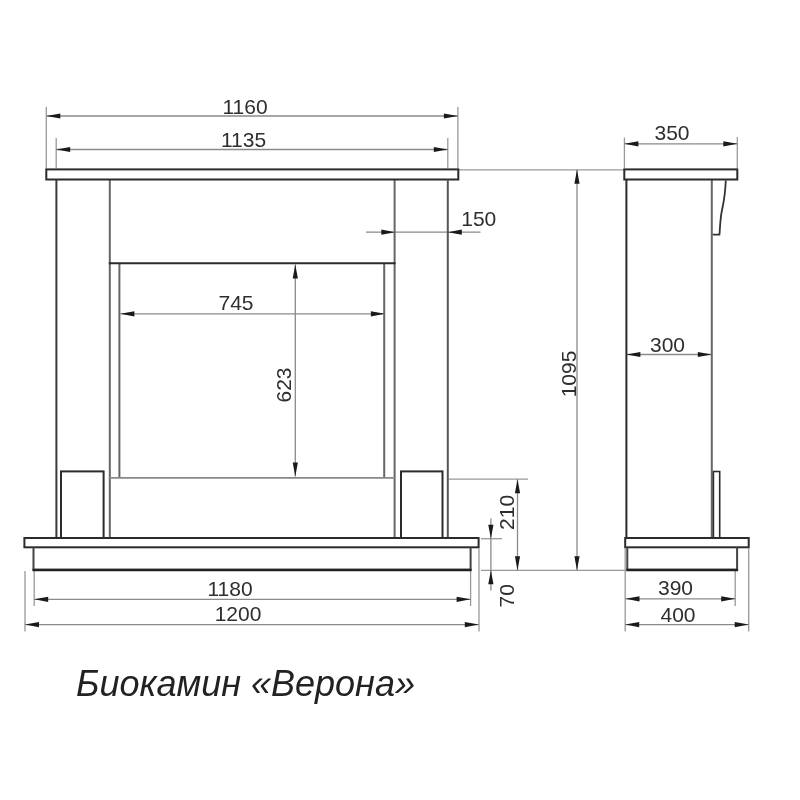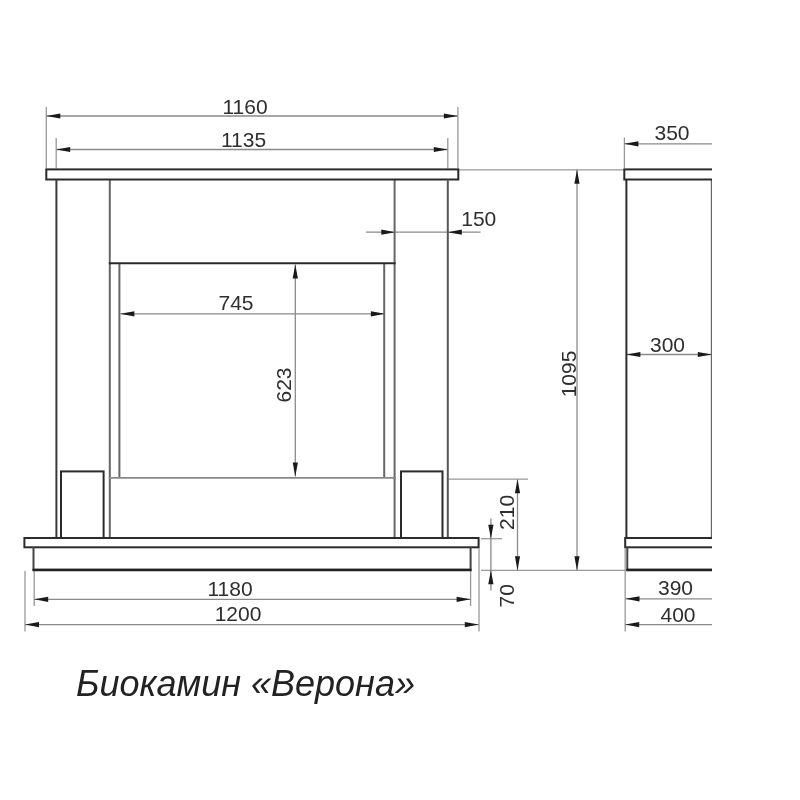--- a/index.html
+++ b/index.html
@@ -1,16 +1,16 @@
 <!DOCTYPE html>
 <html><head>
 <meta charset="utf-8">
 <style>
   html,body{margin:0;padding:0;background:#ffffff;}
-  .wrap{width:712px;height:800px;position:relative;background:#ffffff;overflow:hidden;}
+  .wrap{width:800px;height:800px;position:relative;background:#ffffff;overflow:hidden;}
   svg{position:absolute;left:0;top:0;filter:blur(0.45px);}
   text{font-family:"Liberation Sans",sans-serif;fill:#2e2e2e;}
   .dim{font-size:21px;}
   .cap{font-size:36px;font-style:italic;fill:#222;}
 </style>
 </head>
 <body>
 <div class="wrap">
 <svg width="800" height="800" viewBox="0 0 800 800">
 <g id="ext" stroke="#999" stroke-width="1.3" fill="none">

